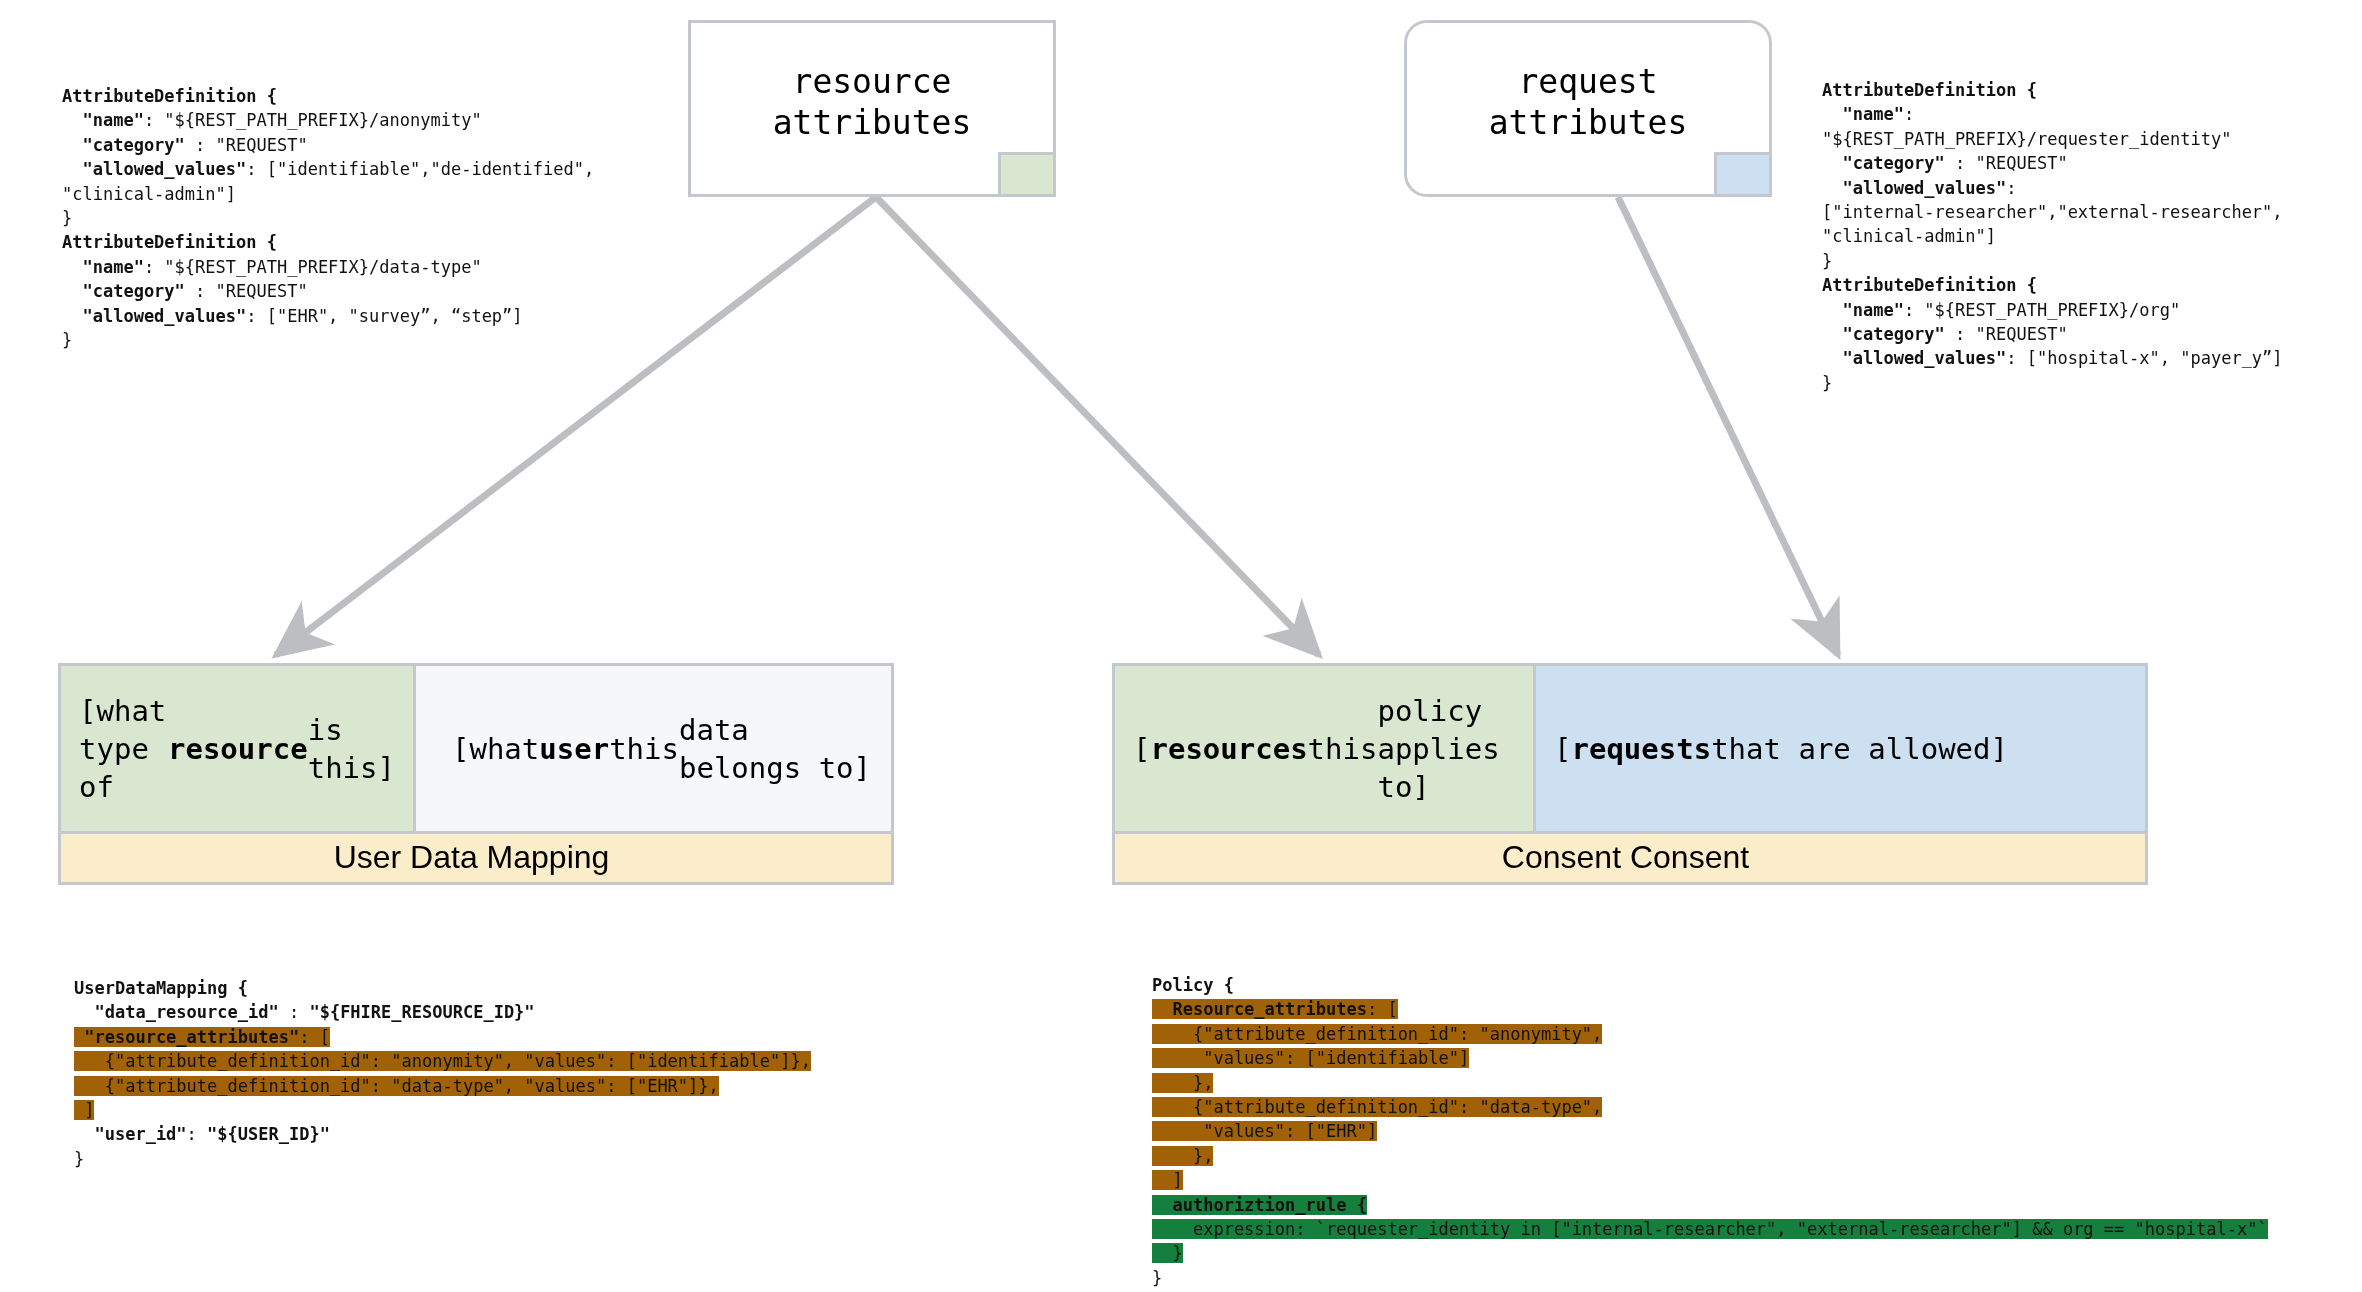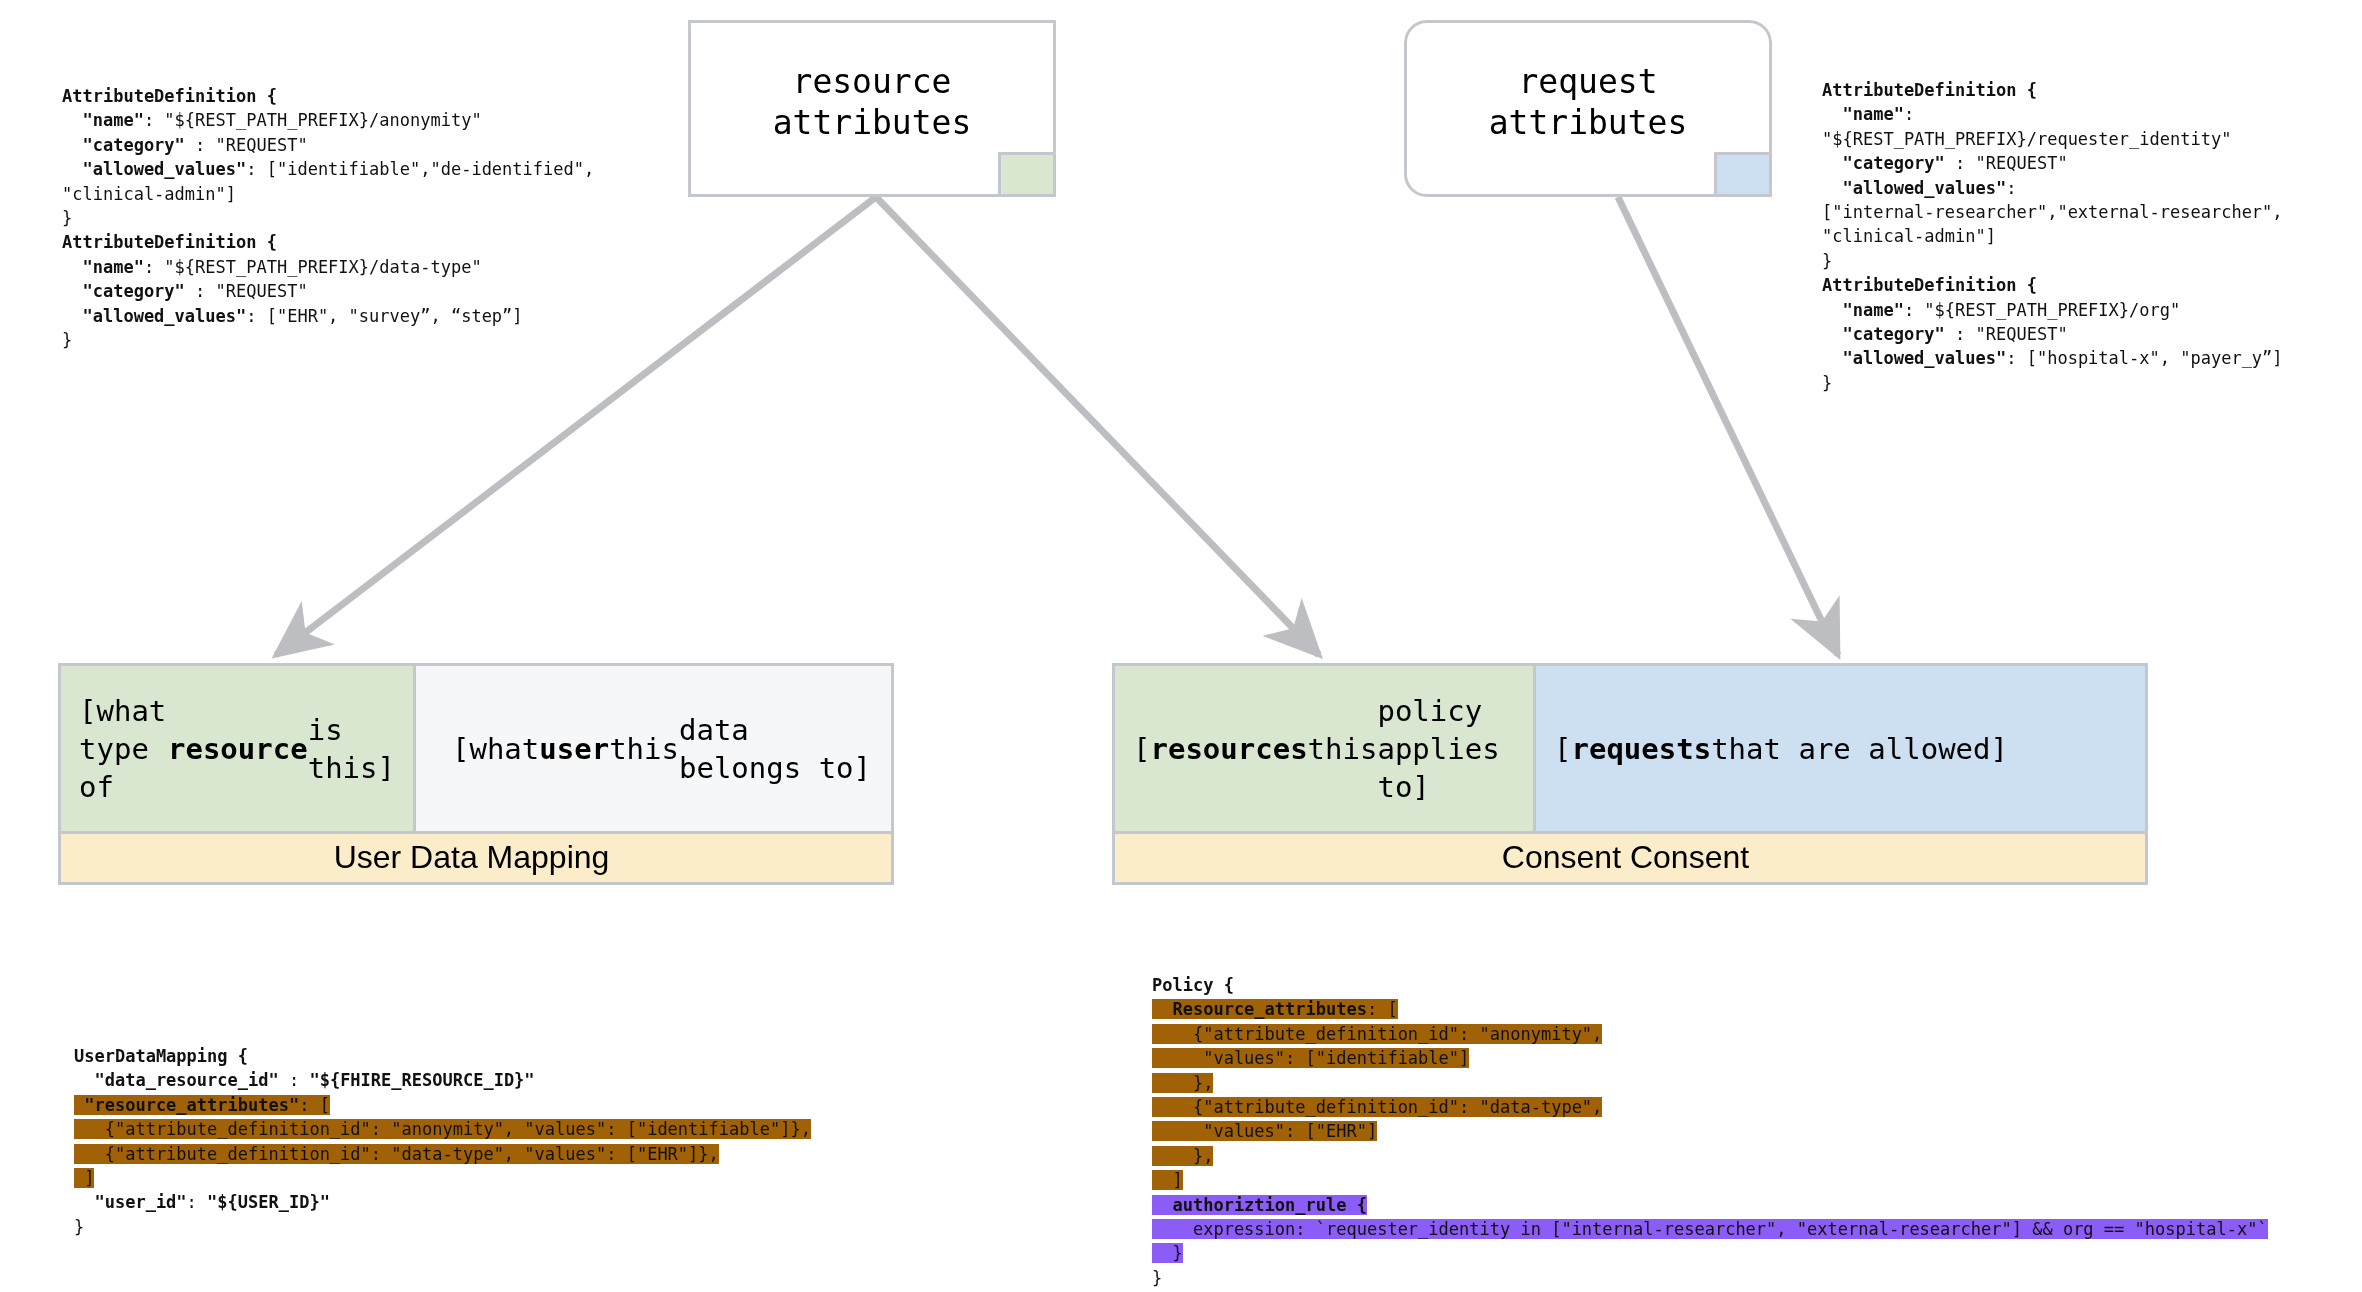--- a/index.html
+++ b/index.html
@@ -27,25 +27,25 @@
     position: absolute;
     font-family: "DejaVu Sans Mono", monospace;
     font-size: 17px;
     line-height: 24.4px;
     white-space: pre;
     color: #111111;
   }
   .codeblock .ln { display: block; white-space: pre; }
   .codeblock b { font-weight: bold; }
   .hl-green { background: #a16207; }
-  .hl-blue  { background: #8b5cf6; }
+  .hl-blue  { background: #15803d; }
 
   #attrdef-left  { left: 62px;  top: 84px;  }
   #attrdef-right { left: 1822px; top: 78px; }
-  #udm-code      { left: 74px;  top: 1044px; }
+  #udm-code      { left: 74px;  top: 976px; }
   #policy-code   { left: 1152px; top: 973px; }
 
   
   .attrbox {
     position: absolute;
     background: #ffffff;
     border: 3px solid #c4c8ce;
     display: flex;
     align-items: center;
     justify-content: center;

